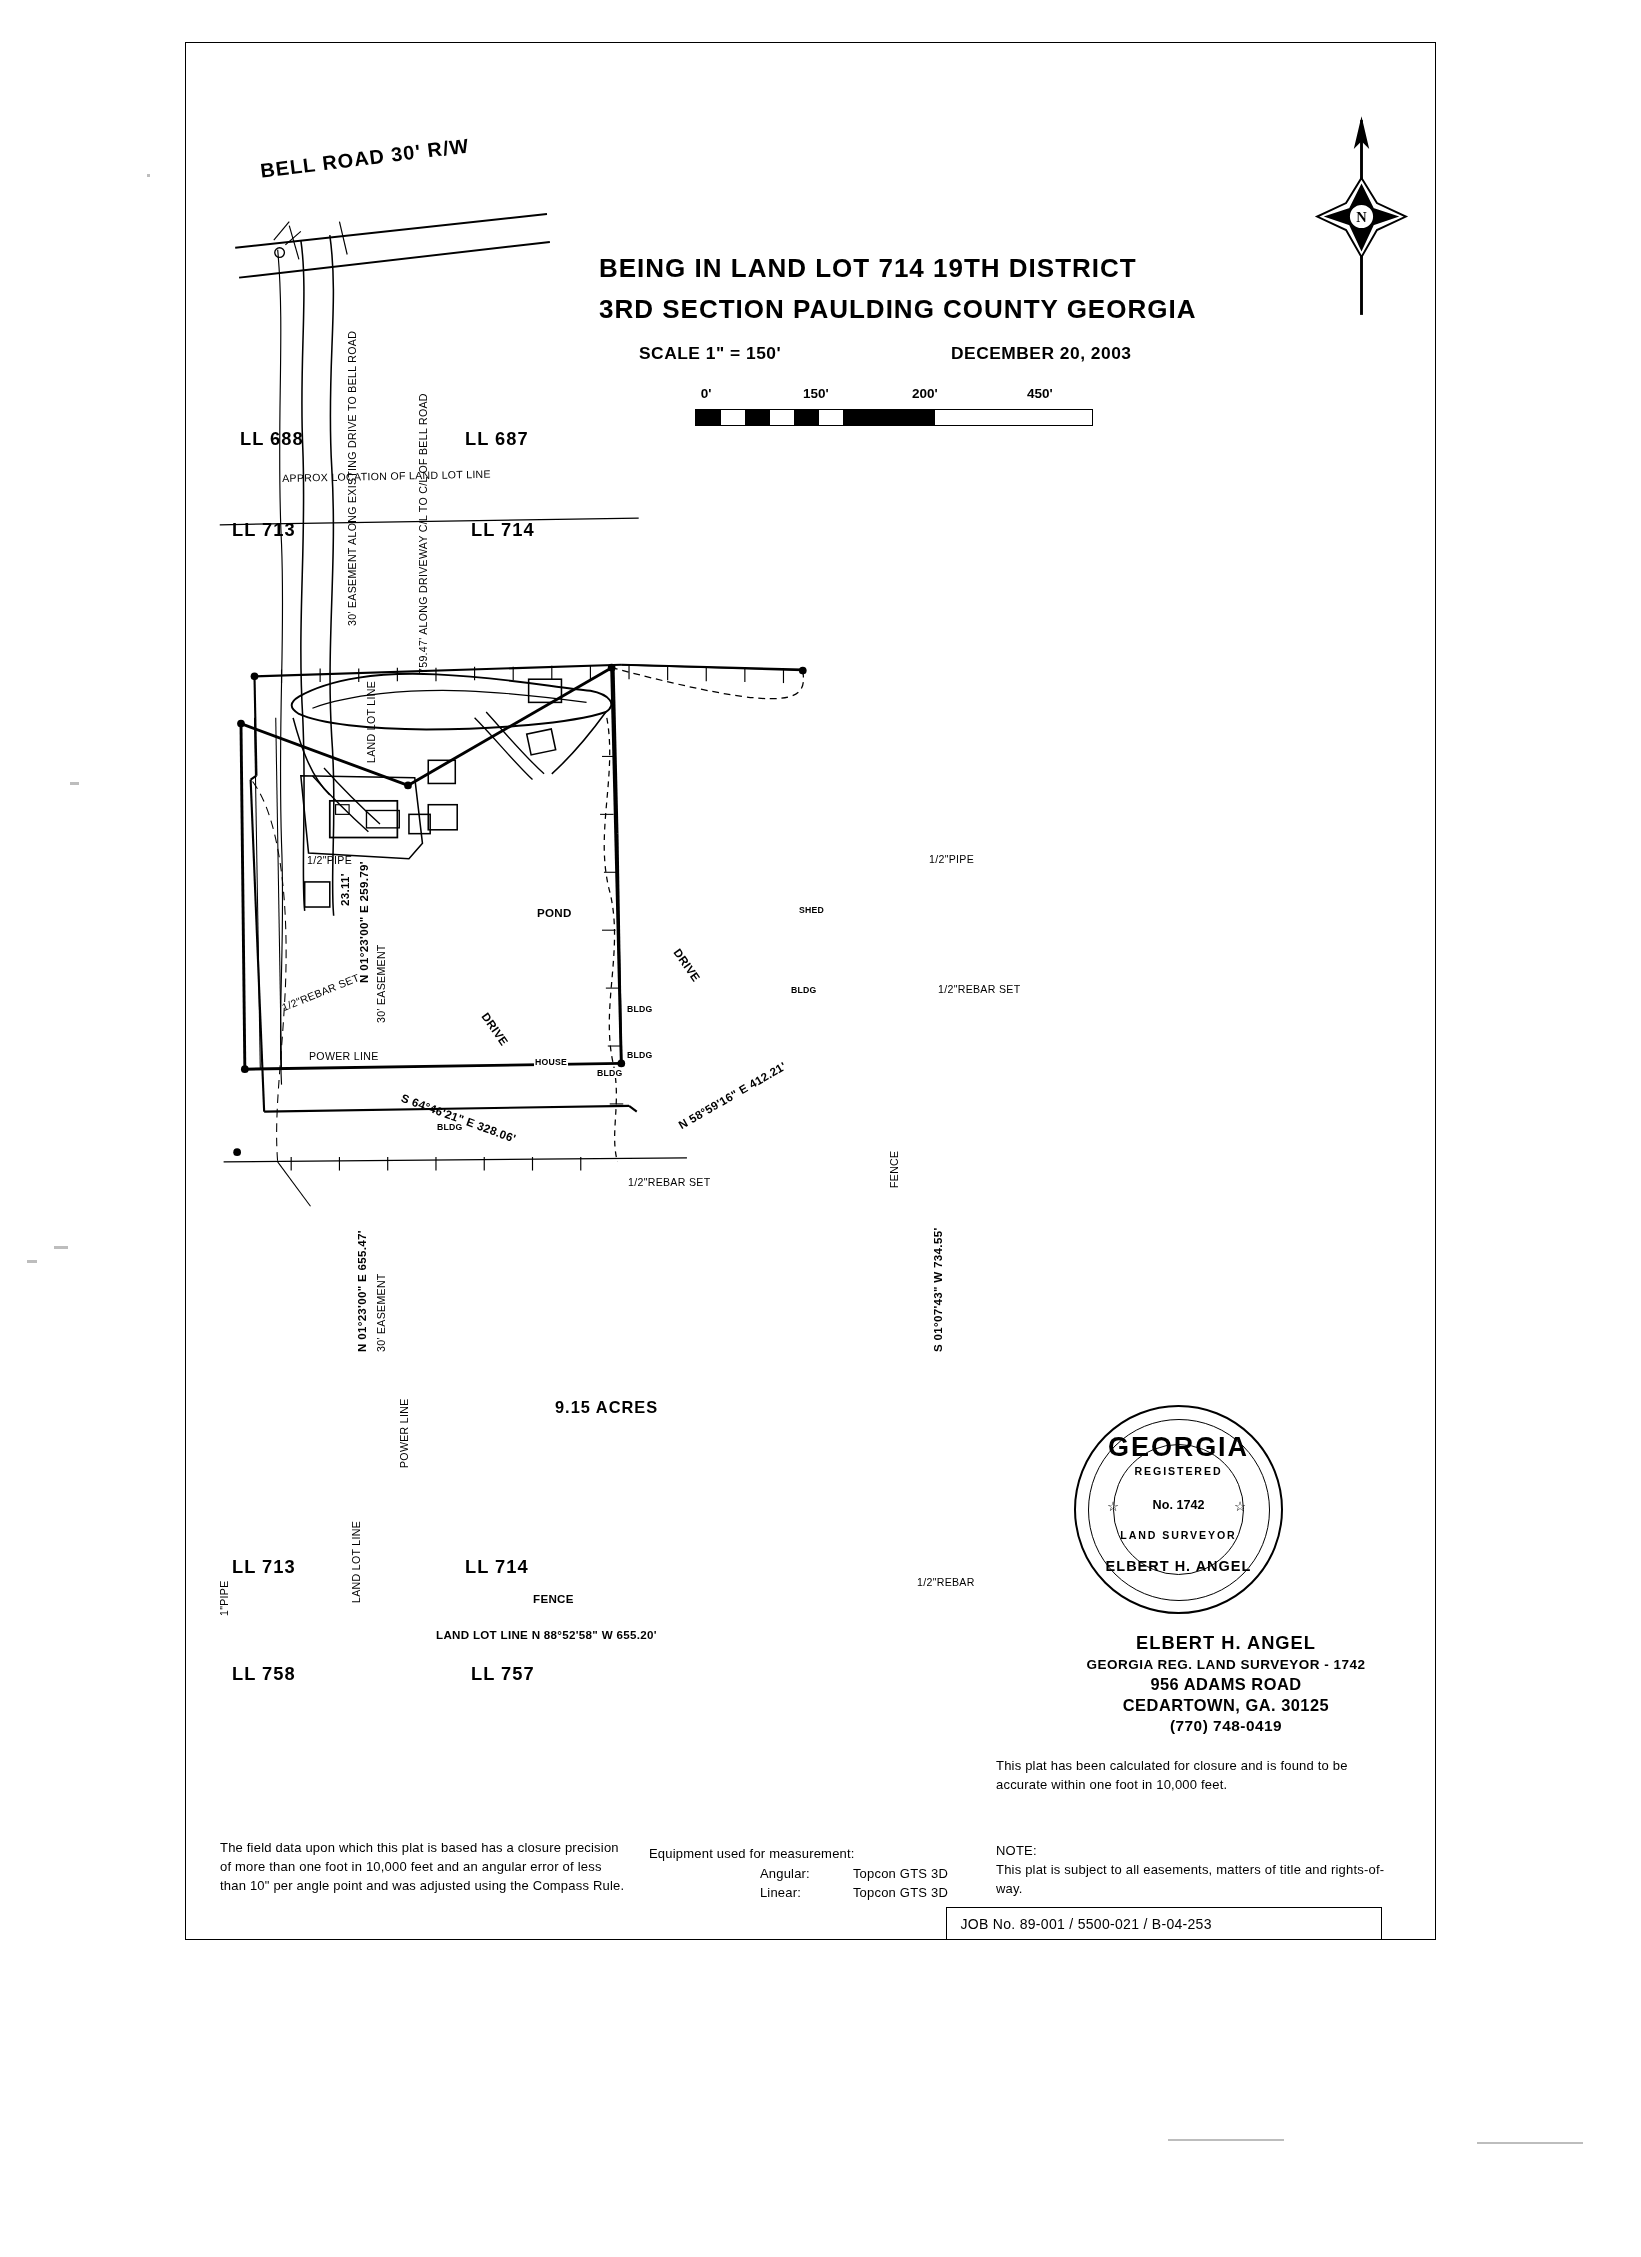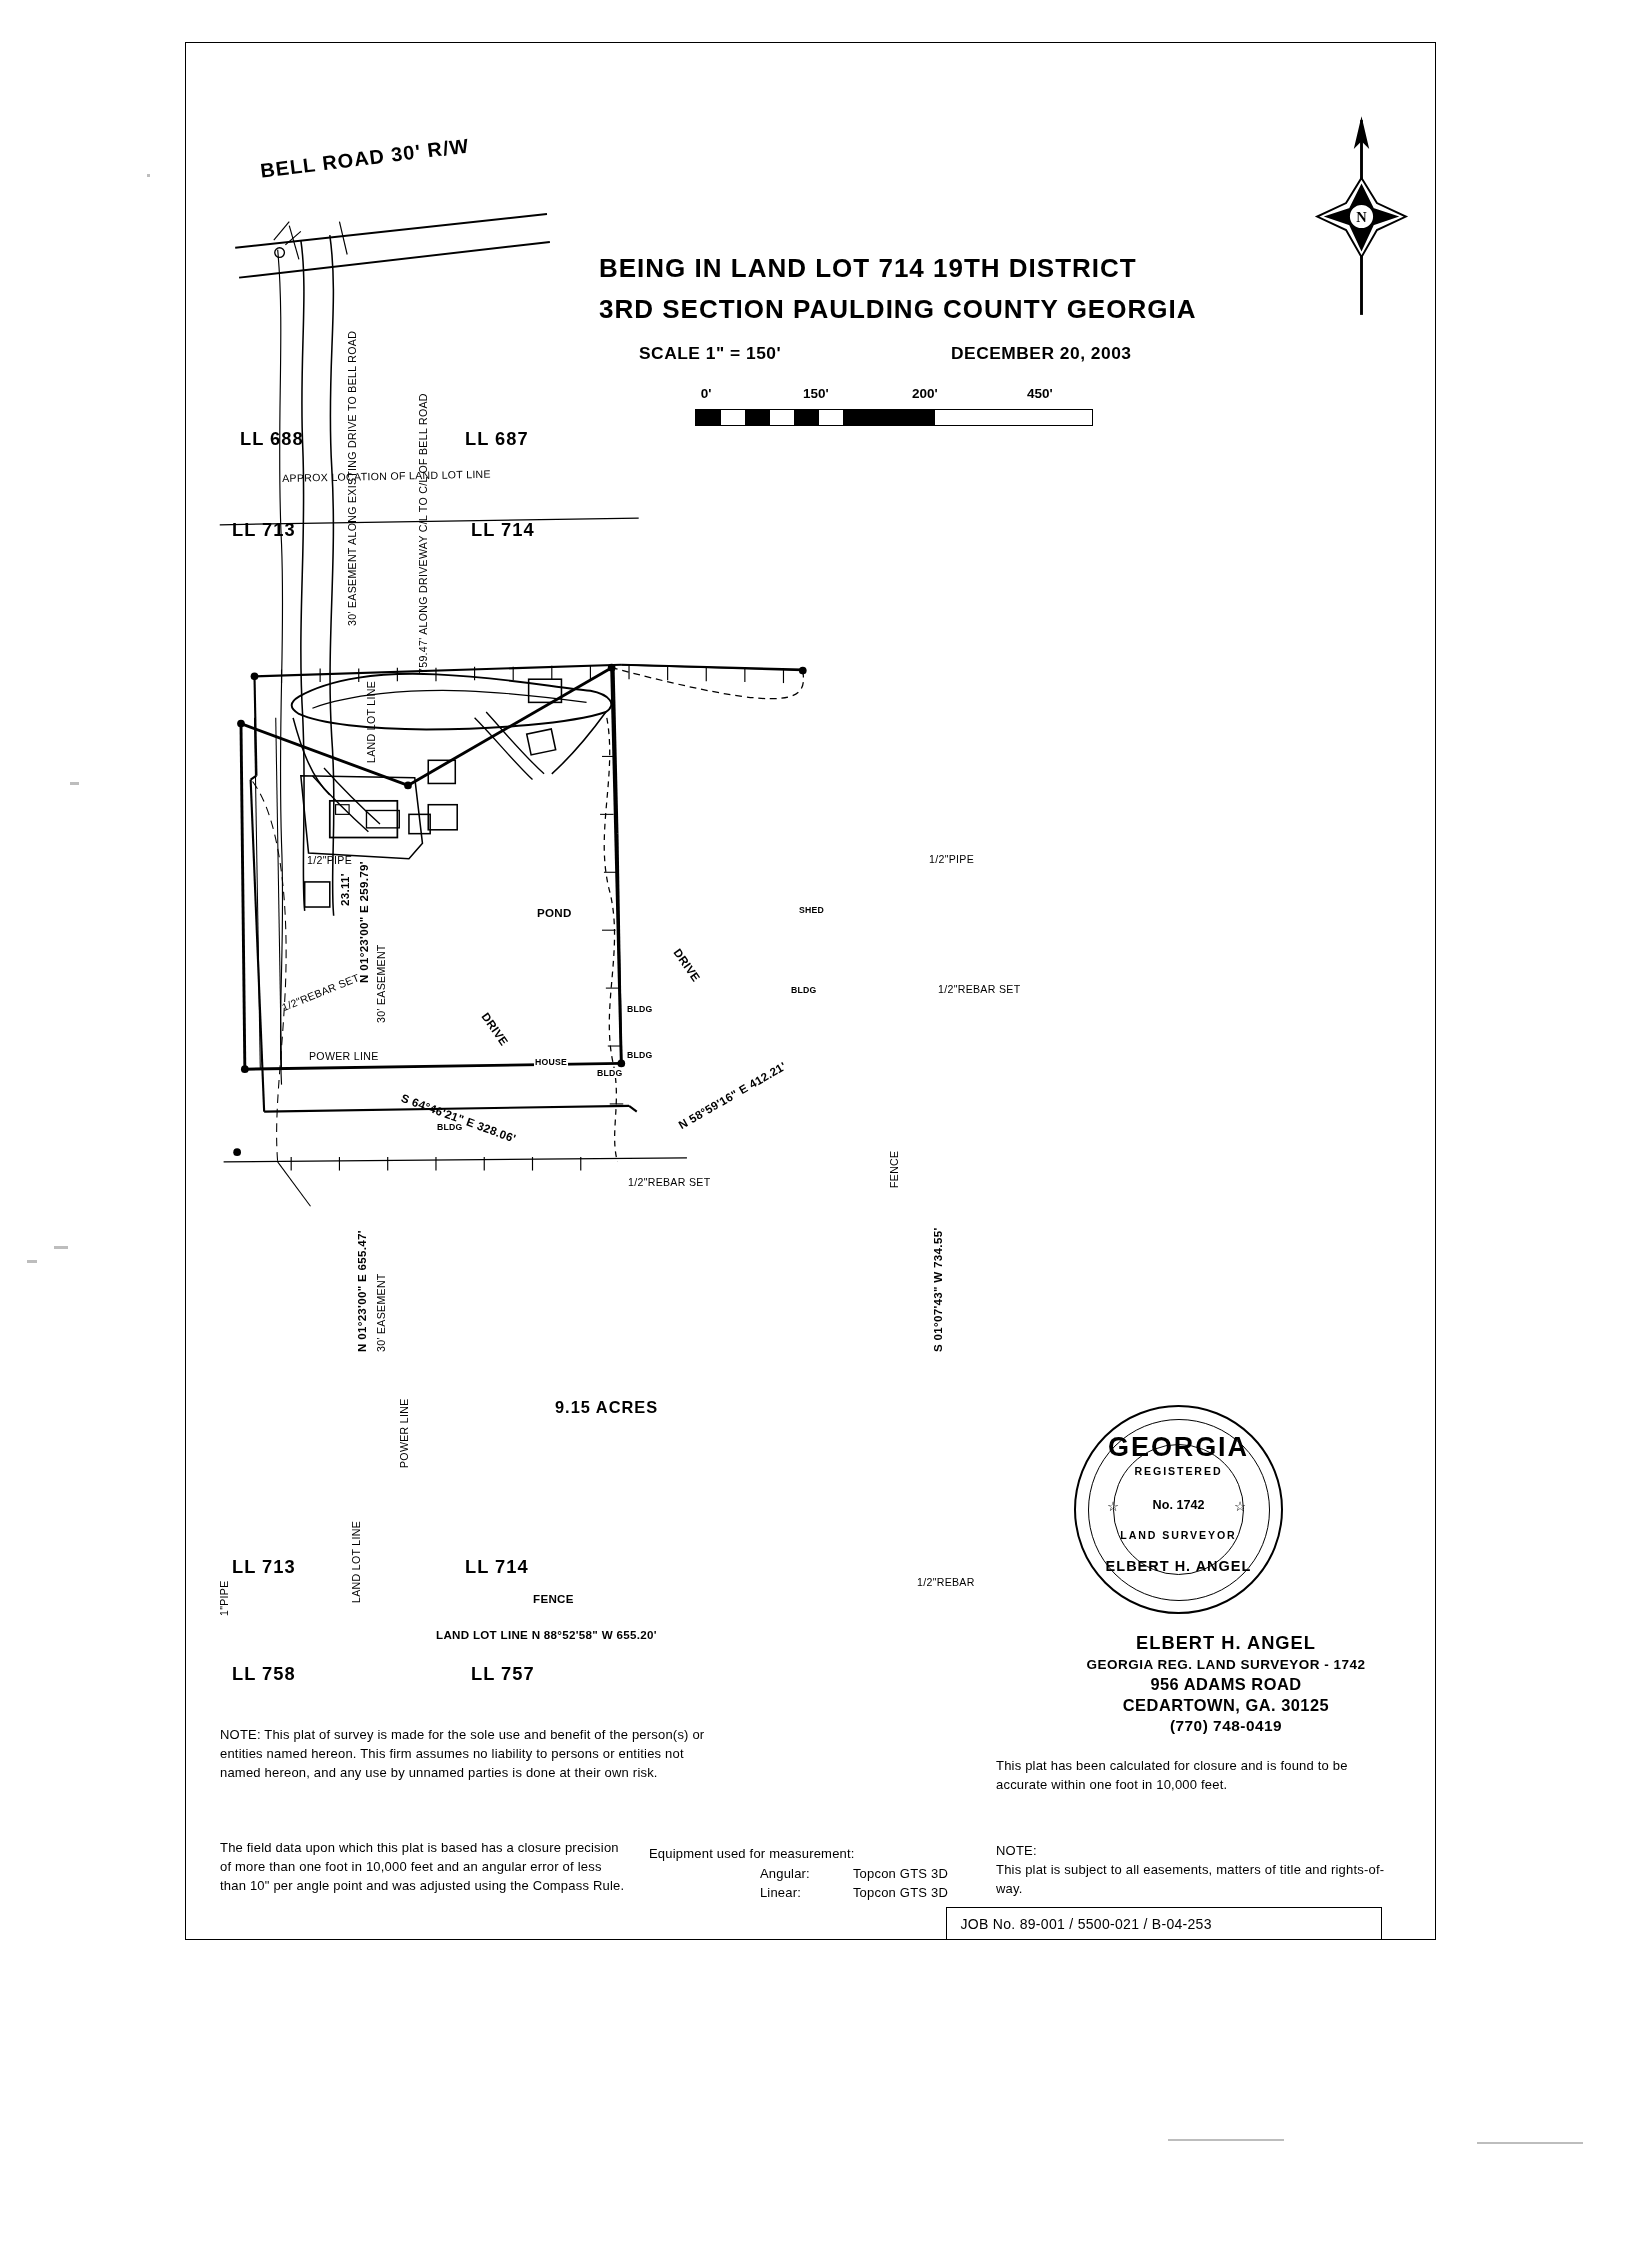--- a/index.html
+++ b/index.html
@@ -457,21 +457,20 @@
   </div>
 
   <div class="abs surveyor">
     <div class="s1">ELBERT H. ANGEL</div>
     <div class="s2">GEORGIA REG. LAND SURVEYOR - 1742</div>
     <div class="s3">956 ADAMS ROAD</div>
     <div class="s4">CEDARTOWN, GA.   30125</div>
     <div class="s5">(770) 748-0419</div>
   </div>
 
-  <div class="abs note-left">NOTE:  This plat of survey is made for the sole use and benefit of the person(s) or entities named hereon. This firm assumes no liability to persons or entities not named hereon, and any use by unnamed parties is done at their own risk.</div>
   <div class="abs note-left2">The field data upon which this plat is based has a closure precision of more than one foot in 10,000 feet and an angular error of less than 10" per angle point and was adjusted using the Compass Rule.</div>
 
   <div class="abs equip">
     <div>Equipment used for measurement:</div>
     <div class="erow">
       <span class="ek" style="padding-left:23px;">Angular:</span>
       <span>Topcon GTS 3D</span>
     </div>
     <div class="erow">
       <span class="ek" style="padding-left:23px;">Linear:</span>

